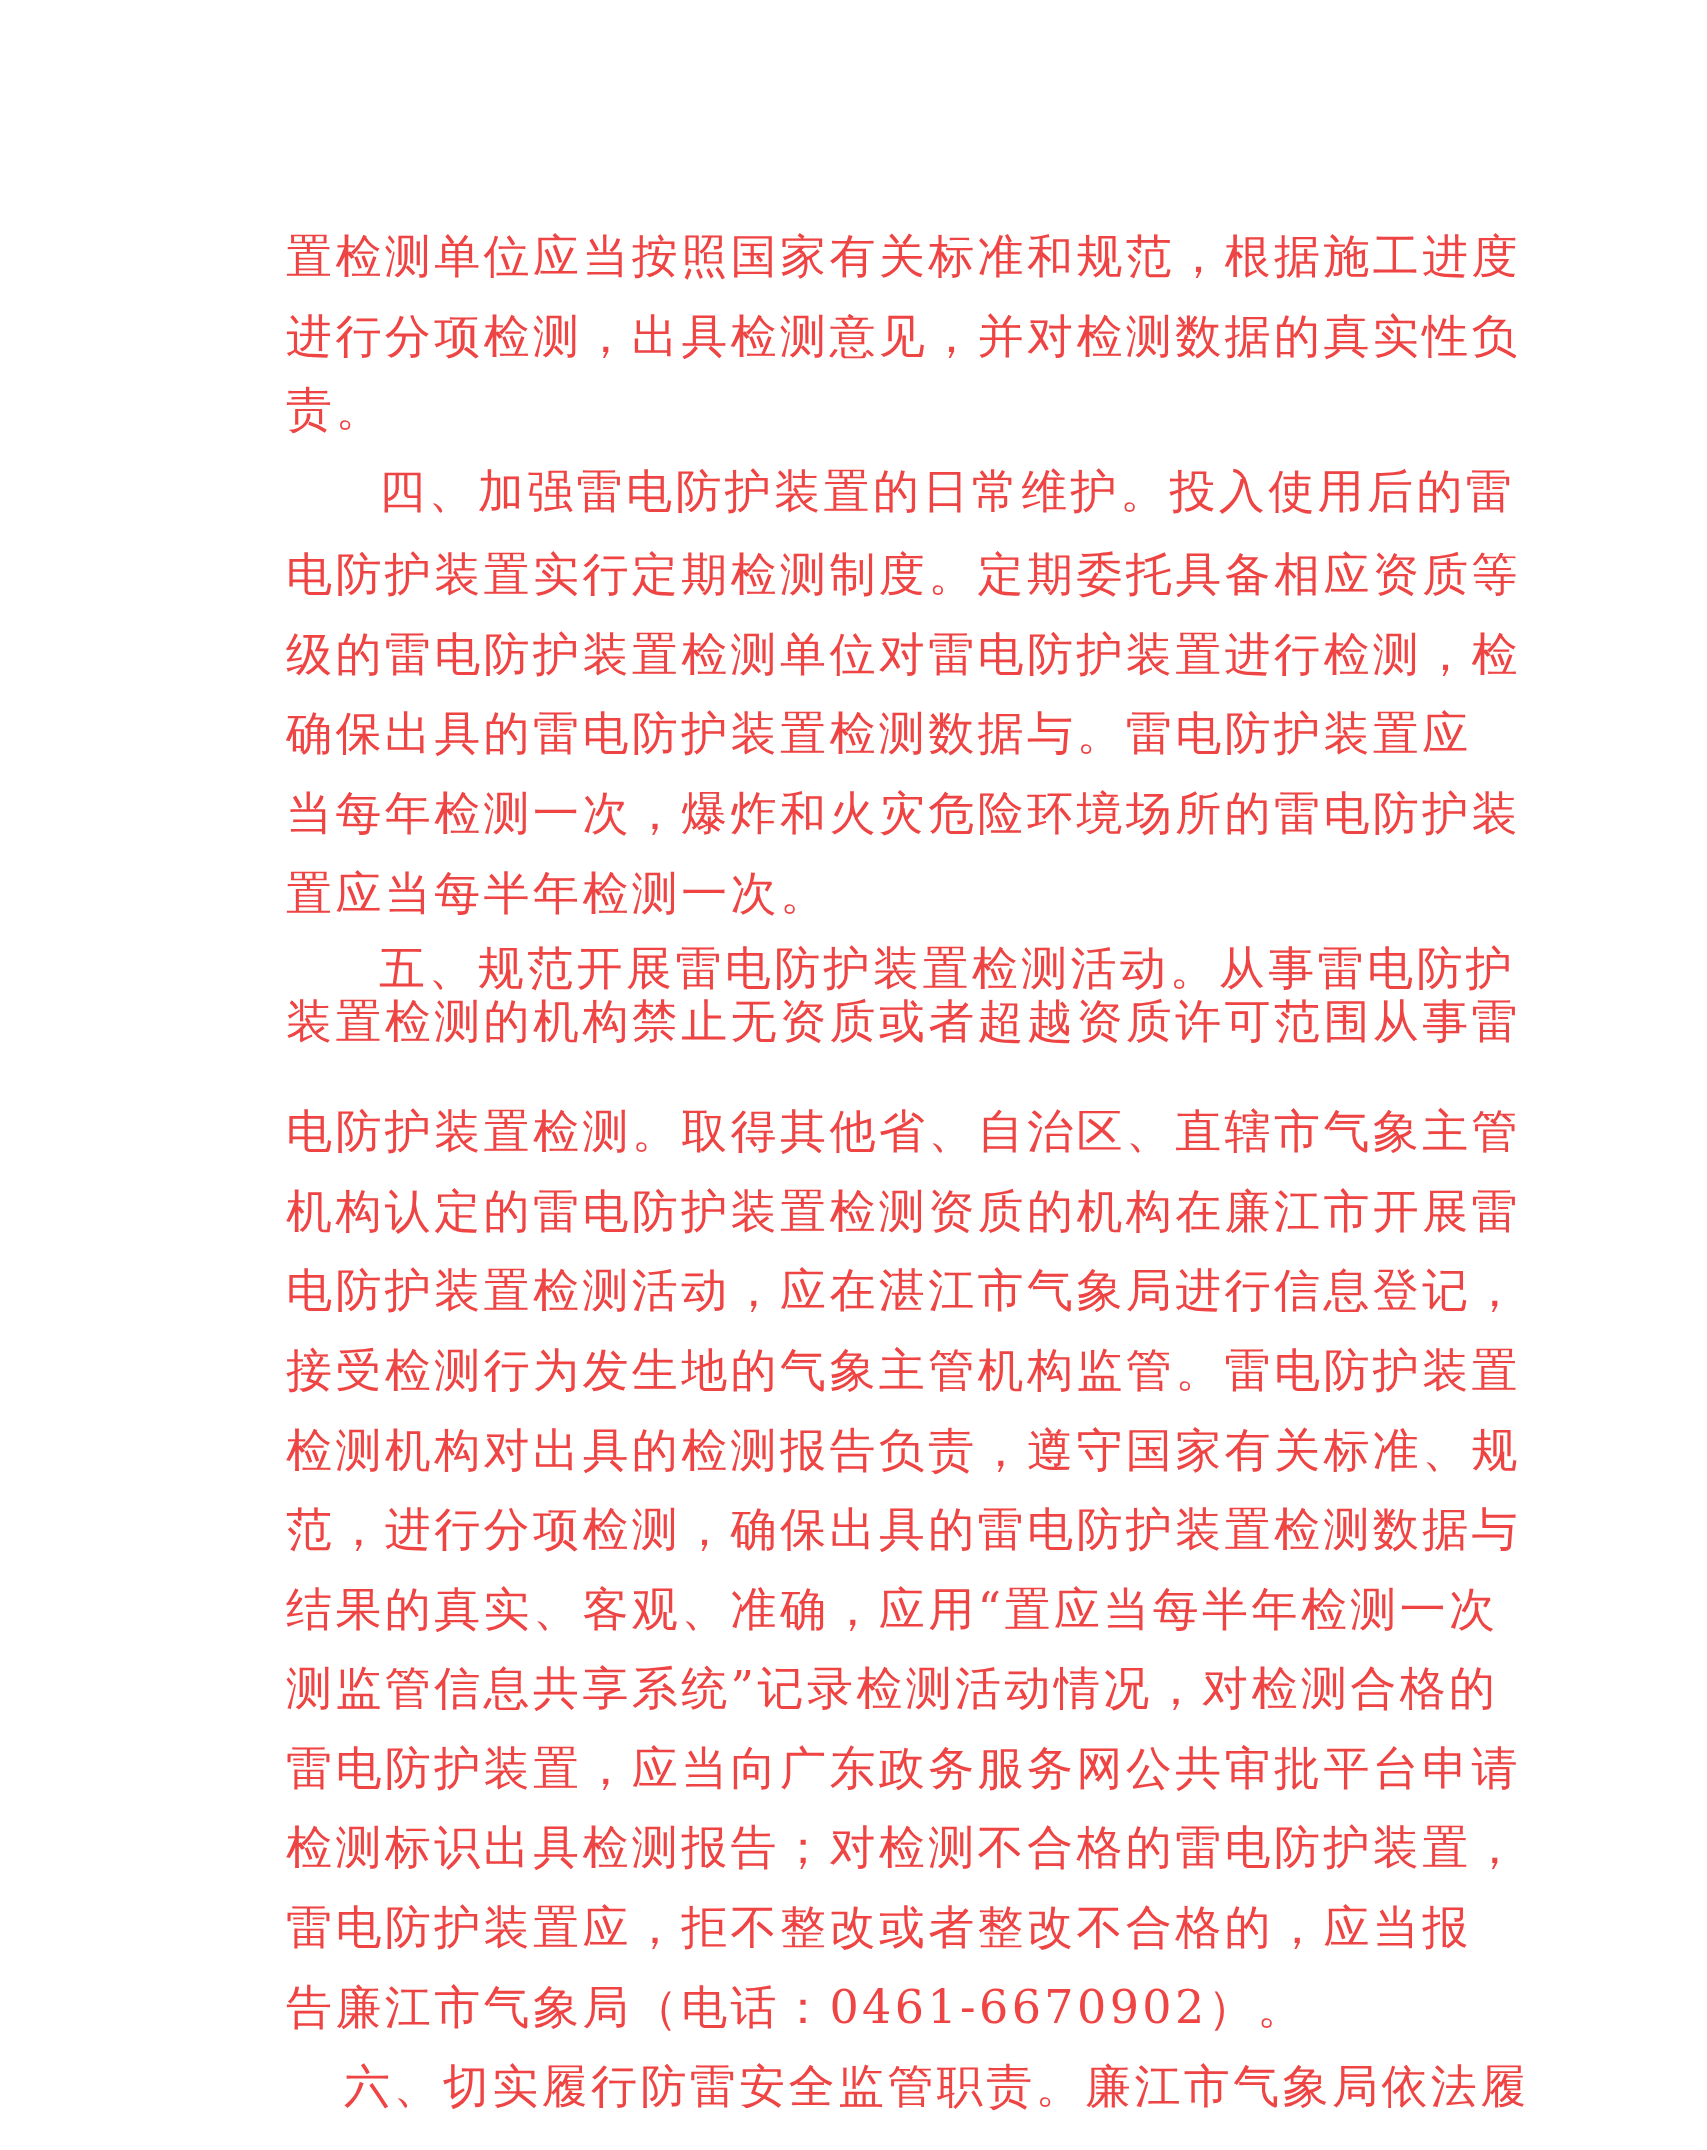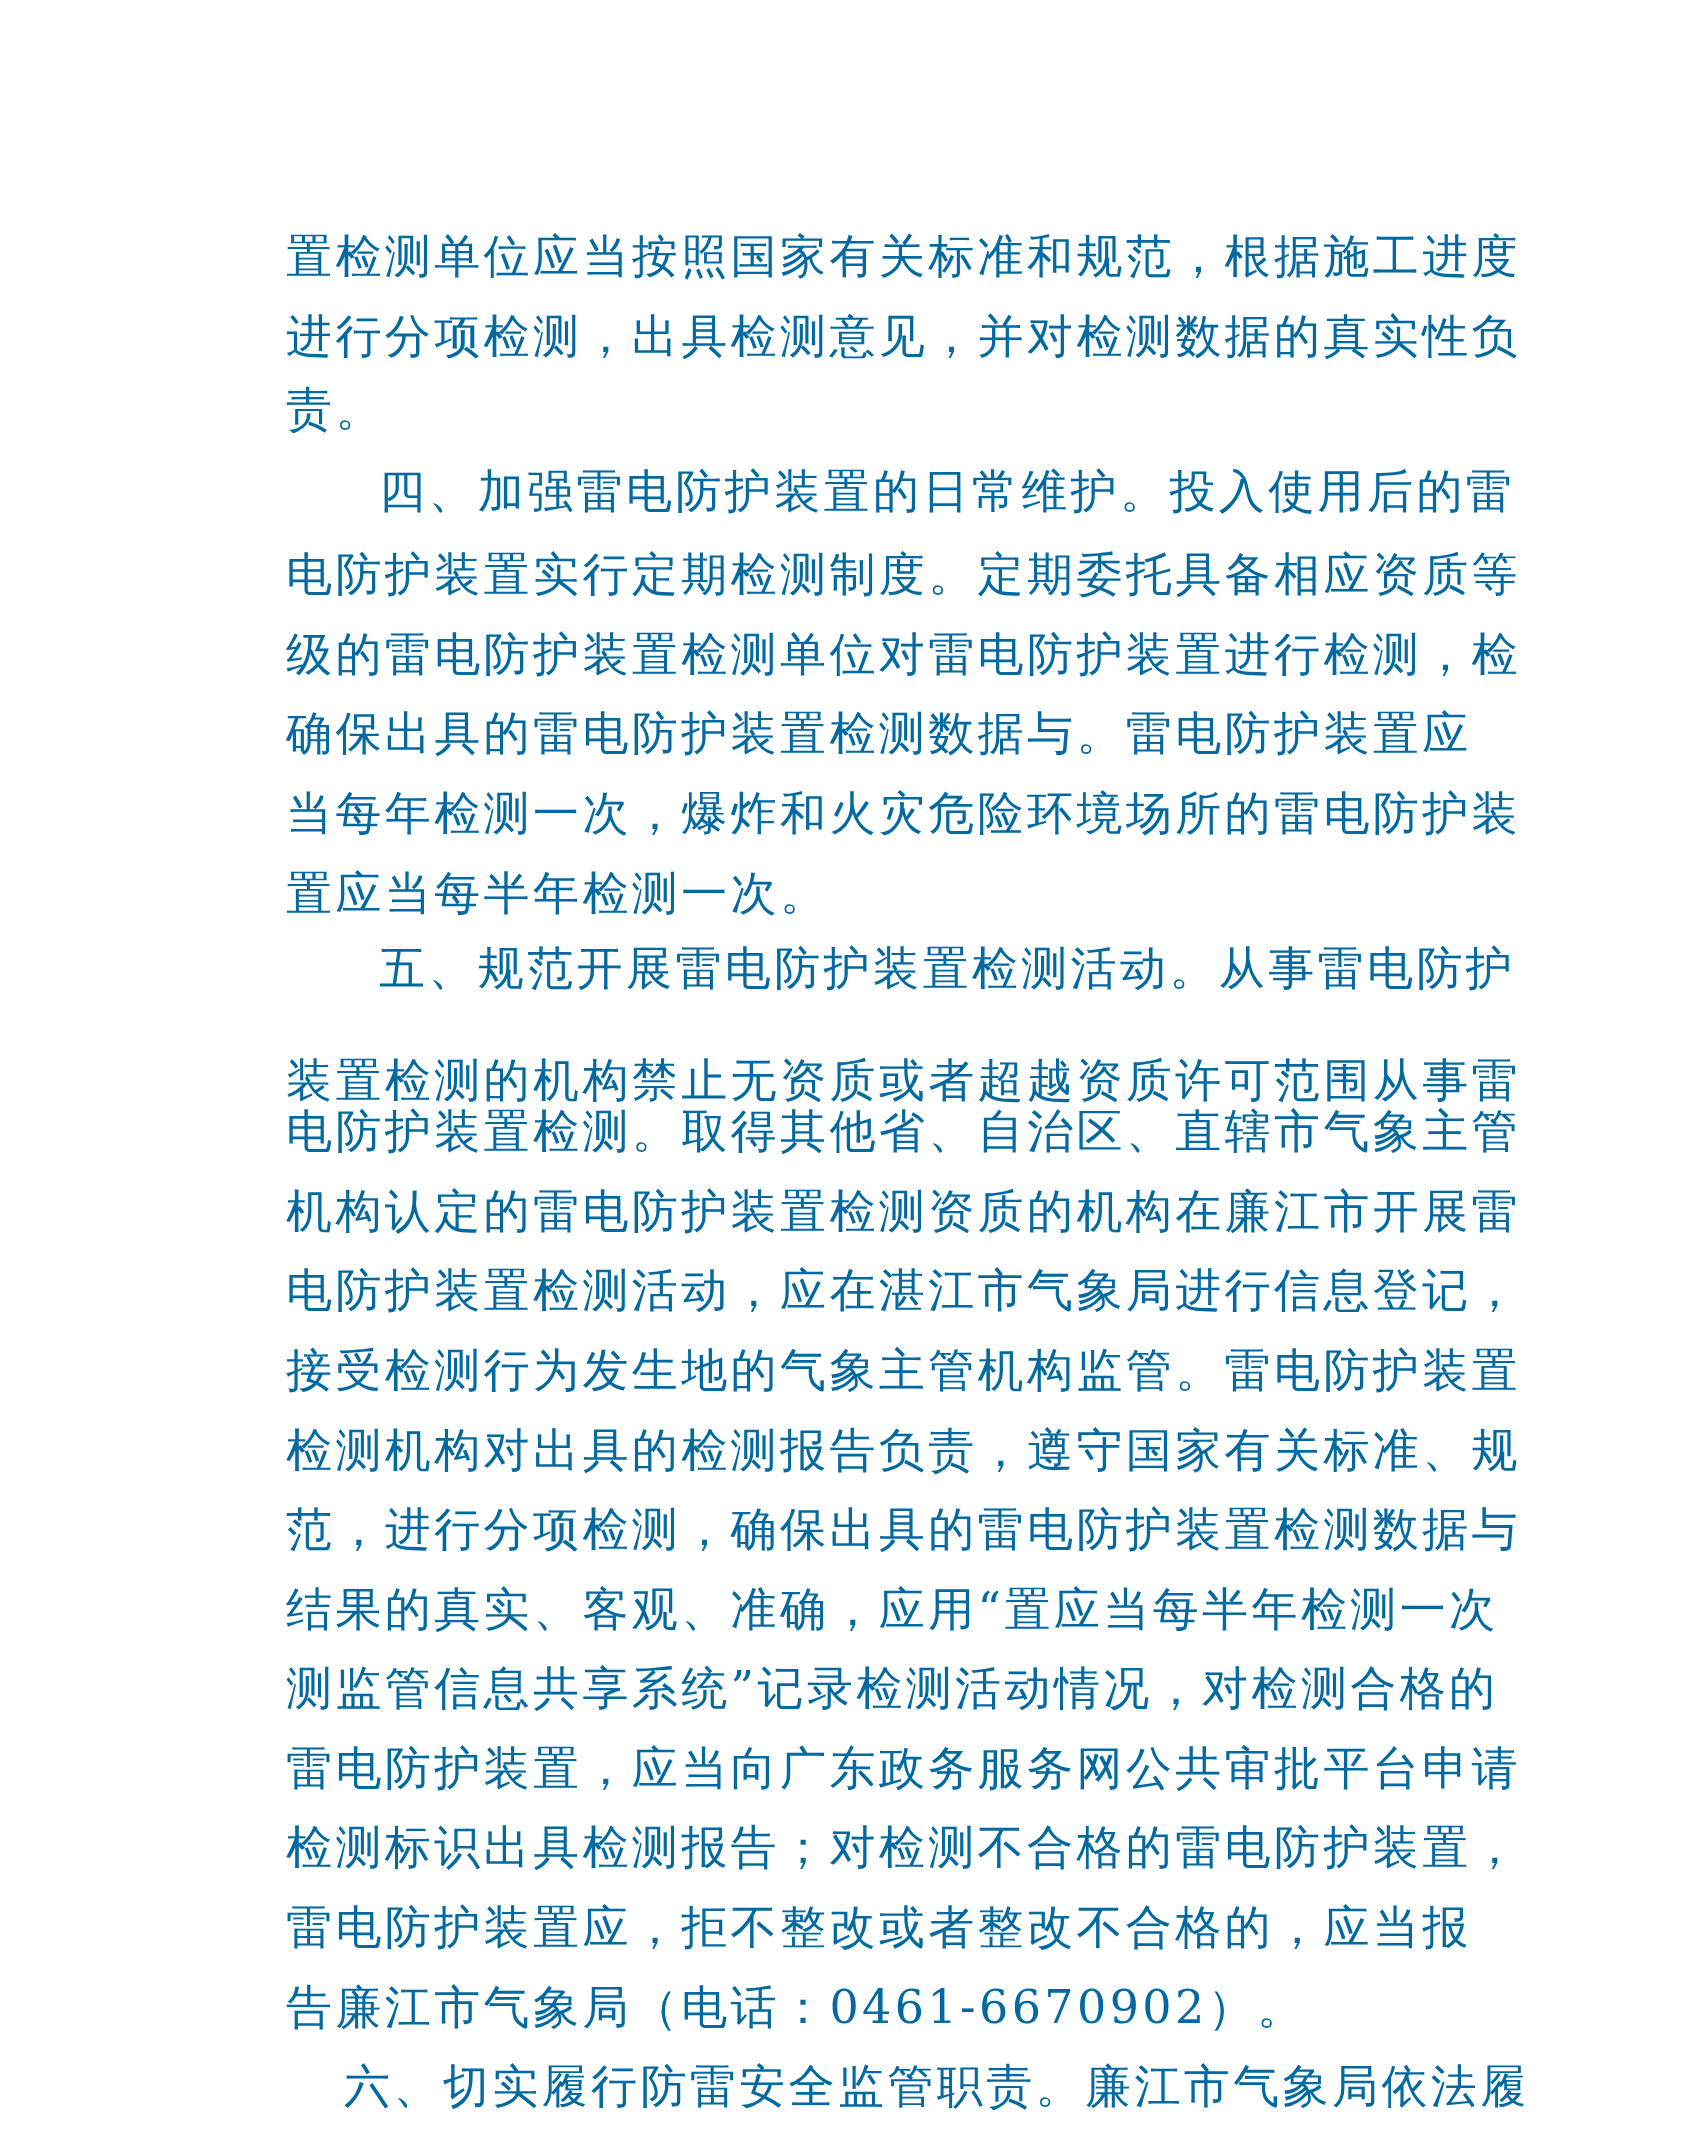--- a/index.html
+++ b/index.html
@@ -3,21 +3,21 @@
 <meta charset="utf-8">
 <style>
   html, body { margin:0; padding:0; background:#ffffff; }
   body { width:1707px; height:2414px; position:relative; overflow:hidden; }
   .page {
     position:absolute; left:0; top:0; width:1707px; height:2414px; background:#ffffff;
   }
   .line {
     position:absolute; left:286px; width:1148px;
     font-family:"DejaVu Serif","Liberation Serif",serif;
-    font-size:46px; line-height:56px; color:#0369a1;
+    font-size:46px; line-height:56px; color:#ef4444;
     white-space:nowrap; text-align:justify; text-align-last:justify;
     letter-spacing:3.4px;
   }
   .line.last { text-align-last:left; }
   .indent { left:379px; width:1056px;font-family:Liberation Mono, monospace; }
   .indent6 { left:344px; width:1091px; }
 </style>
 </head>
 <body>
 
@@ -27,21 +27,21 @@
   <div class="line last" style="top:381px">责。</div>
 
   <div class="line indent" style="top:467px">四、加强雷电防护装置的日常维护。投入使用后的雷</div>
   <div class="line" style="top:546px">电防护装置实行定期检测制度。定期委托具备相应资质等</div>
   <div class="line" style="top:626px">级的雷电防护装置检测单位对雷电防护装置进行检测，检</div>
   <div class="line" style="top:705px">确保出具的雷电防护装置检测数据与。雷电防护装置应</div>
   <div class="line" style="top:785px">当每年检测一次，爆炸和火灾危险环境场所的雷电防护装</div>
   <div class="line indent" style="top:944px">五、规范开展雷电防护装置检测活动。从事雷电防护</div>
 
   <div class="line last" style="top:865px">置应当每半年检测一次。</div>
-  <div class="line" style="top:1052px">装置检测的机构禁止无资质或者超越资质许可范围从事雷</div>
+  <div class="line" style="top:993px">装置检测的机构禁止无资质或者超越资质许可范围从事雷</div>
   <div class="line" style="top:1103px">电防护装置检测。取得其他省、自治区、直辖市气象主管</div>
   <div class="line" style="top:1183px">机构认定的雷电防护装置检测资质的机构在廉江市开展雷</div>
   <div class="line" style="top:1262px">电防护装置检测活动，应在湛江市气象局进行信息登记，</div>
   <div class="line" style="top:1342px">接受检测行为发生地的气象主管机构监管。雷电防护装置</div>
   <div class="line" style="top:1422px">检测机构对出具的检测报告负责，遵守国家有关标准、规</div>
   <div class="line" style="top:1501px">范，进行分项检测，确保出具的雷电防护装置检测数据与</div>
   <div class="line" style="top:1581px">结果的真实、客观、准确，应用“置应当每半年检测一次</div>
   <div class="line" style="top:1660px">测监管信息共享系统”记录检测活动情况，对检测合格的</div>
   <div class="line" style="top:1740px">雷电防护装置，应当向广东政务服务网公共审批平台申请</div>
   <div class="line" style="top:1819px">检测标识出具检测报告；对检测不合格的雷电防护装置，</div>

